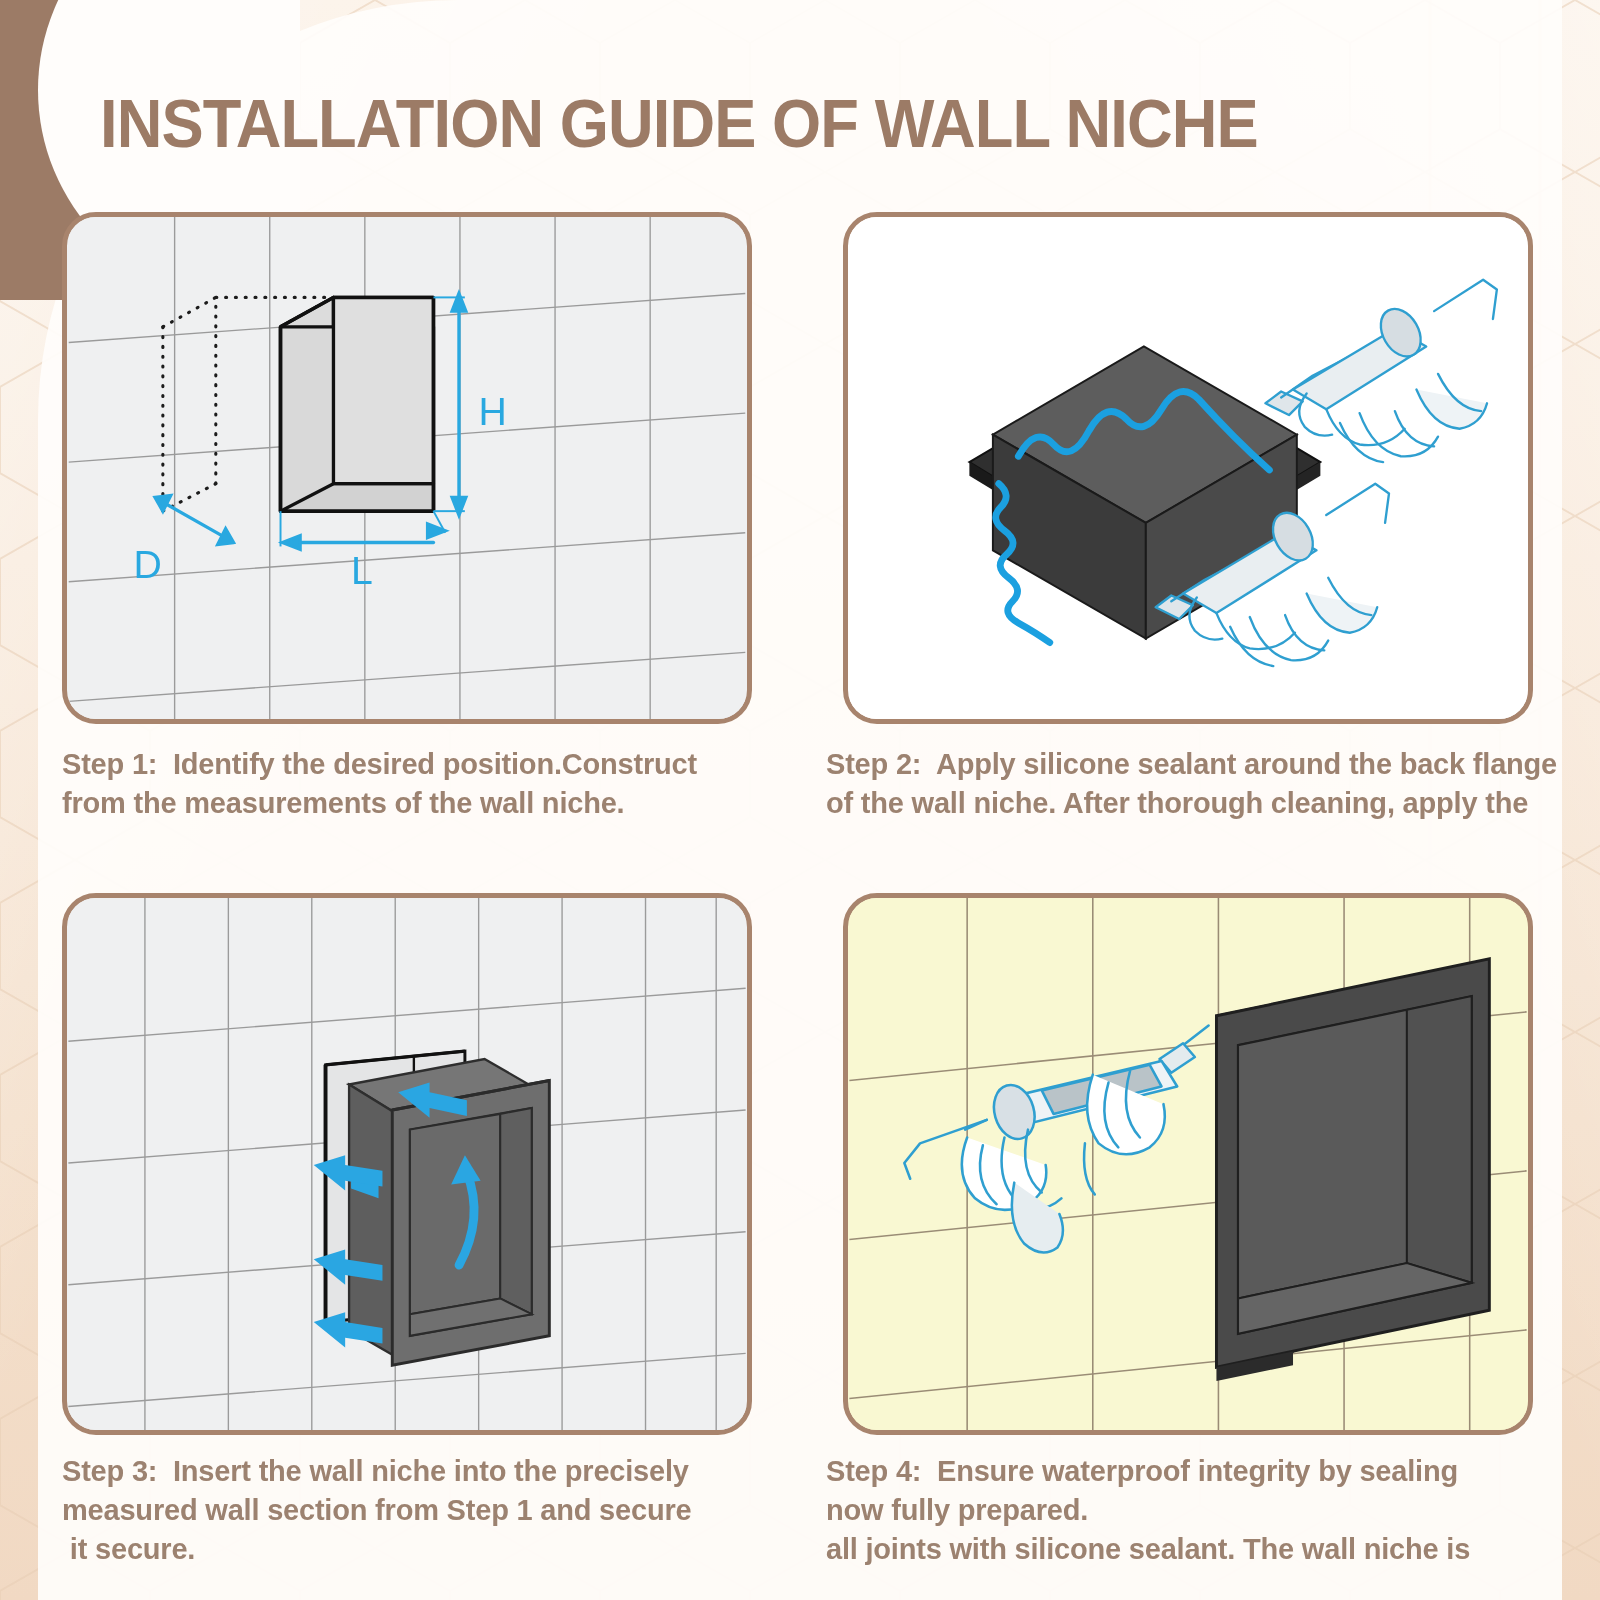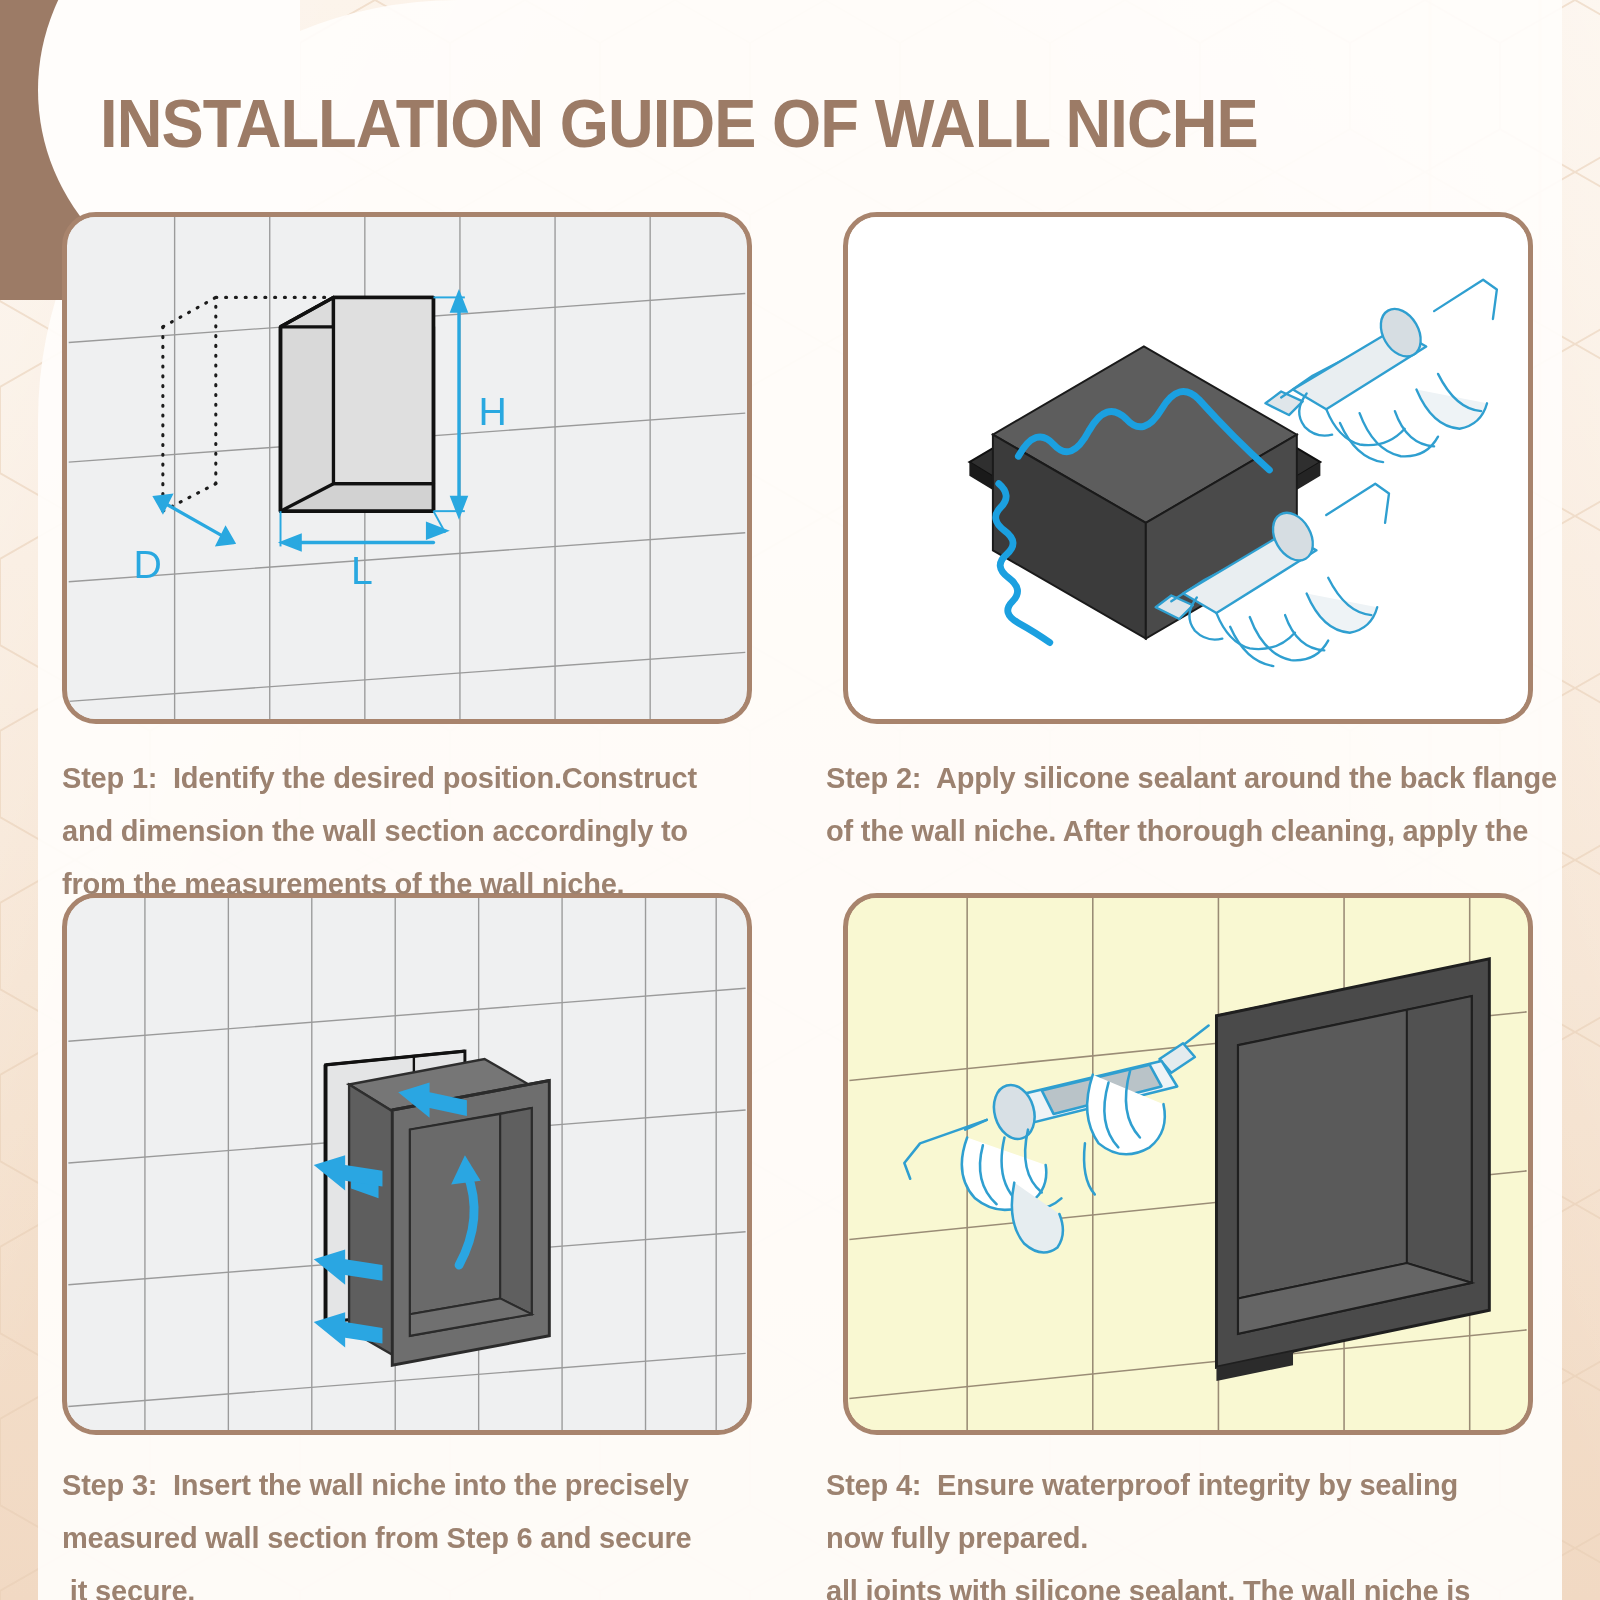--- a/index.html
+++ b/index.html
@@ -76,21 +76,21 @@
     color:#9c8270;
     font-size:29px;
     line-height:39px;
     font-weight:bold;
     letter-spacing:-.2px;
   }
   #cap-1{left:62px;top:745px;width:700px;}
   #cap-2{left:826px;top:745px;width:726px;}
   #cap-3{left:62px;top:1452px;width:700px;}
   #cap-4{left:826px;top:1452px;width:726px;}
-  .cap-line{white-space:pre;margin-top:14px;}
+  .cap-line{white-space:pre;}
 </style>
 </head>
 <body>
 
 <div id="bg-texture">
   <svg viewBox="0 0 1600 1600" preserveAspectRatio="none">
     <defs>
       <pattern id="hexpat" width="300" height="172" patternUnits="userSpaceOnUse">
         <g fill="none" stroke="#e7cdb4" stroke-width="2" opacity=".55">
           <path d="M0 43 L75 0 L150 43 L150 129 L75 172 L0 129 Z"></path>
@@ -329,32 +329,31 @@
       <path d="M248 180 Q234 222 254 250 Q278 270 306 254 Q326 238 320 210" fill="#ffffff"></path>
       <path d="M264 188 Q252 230 274 254"></path>
       <path d="M286 176 Q274 220 296 244"></path>
       <path d="M240 250 Q236 286 250 302"></path>
     </g>
   </svg>
 </div>
 
 <div class="caption" id="cap-1">
   <div class="cap-line">Step 1:  Identify the desired position.Construct</div>
-  <div class="cap-line">and dimension the wall section accordingly to</div>
   <div class="cap-line">from the measurements of the wall niche.</div>
 </div>
 
 <div class="caption" id="cap-2">
   <div class="cap-line">Step 2:  Apply silicone sealant around the back flange</div>
   <div class="cap-line">of the wall niche. After thorough cleaning, apply the</div>
 </div>
 
 <div class="caption" id="cap-3">
   <div class="cap-line">Step 3:  Insert the wall niche into the precisely</div>
-  <div class="cap-line">measured wall section from Step 6 and secure</div>
+  <div class="cap-line">measured wall section from Step 1 and secure</div>
   <div class="cap-line"> it secure.</div>
 </div>
 
 <div class="caption" id="cap-4">
   <div class="cap-line">Step 4:  Ensure waterproof integrity by sealing</div>
   <div class="cap-line">now fully prepared.</div>
   <div class="cap-line">all joints with silicone sealant. The wall niche is</div>
 </div>
 
 </body></html>

